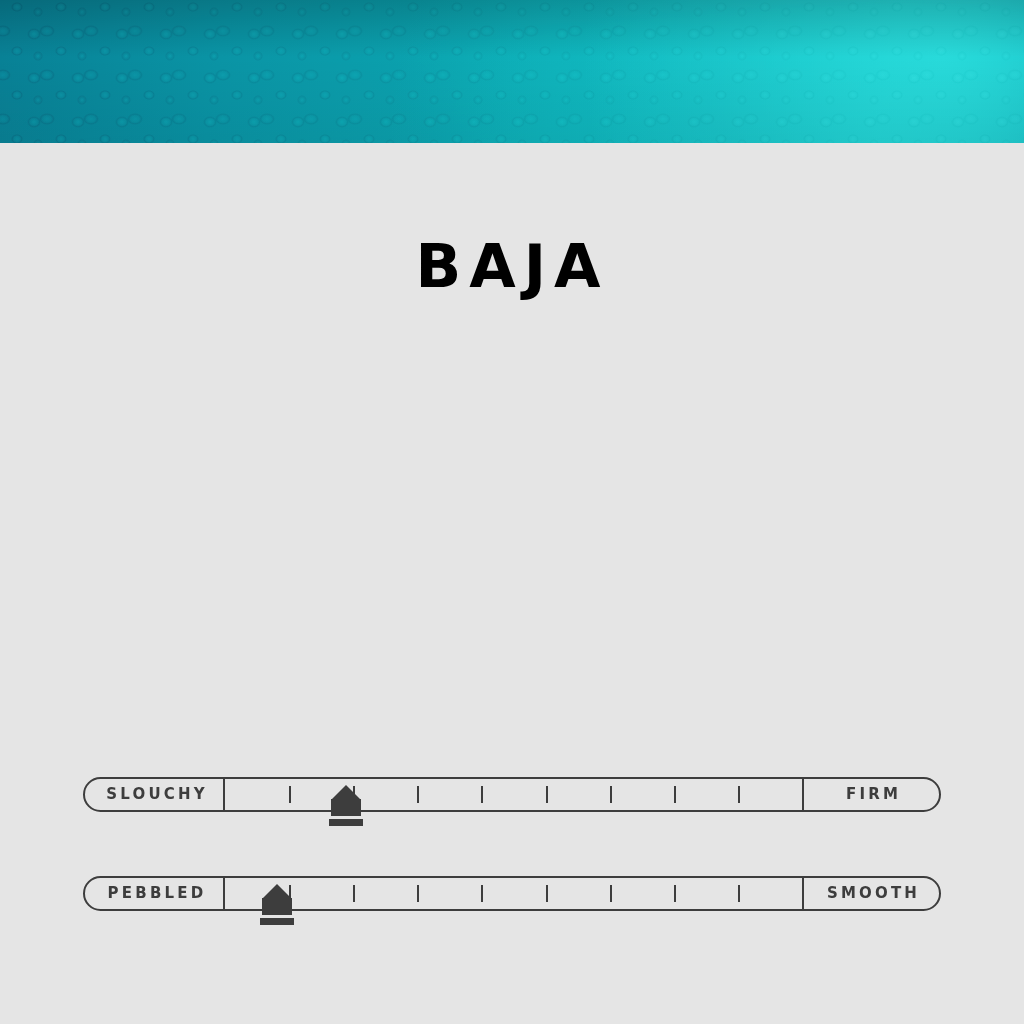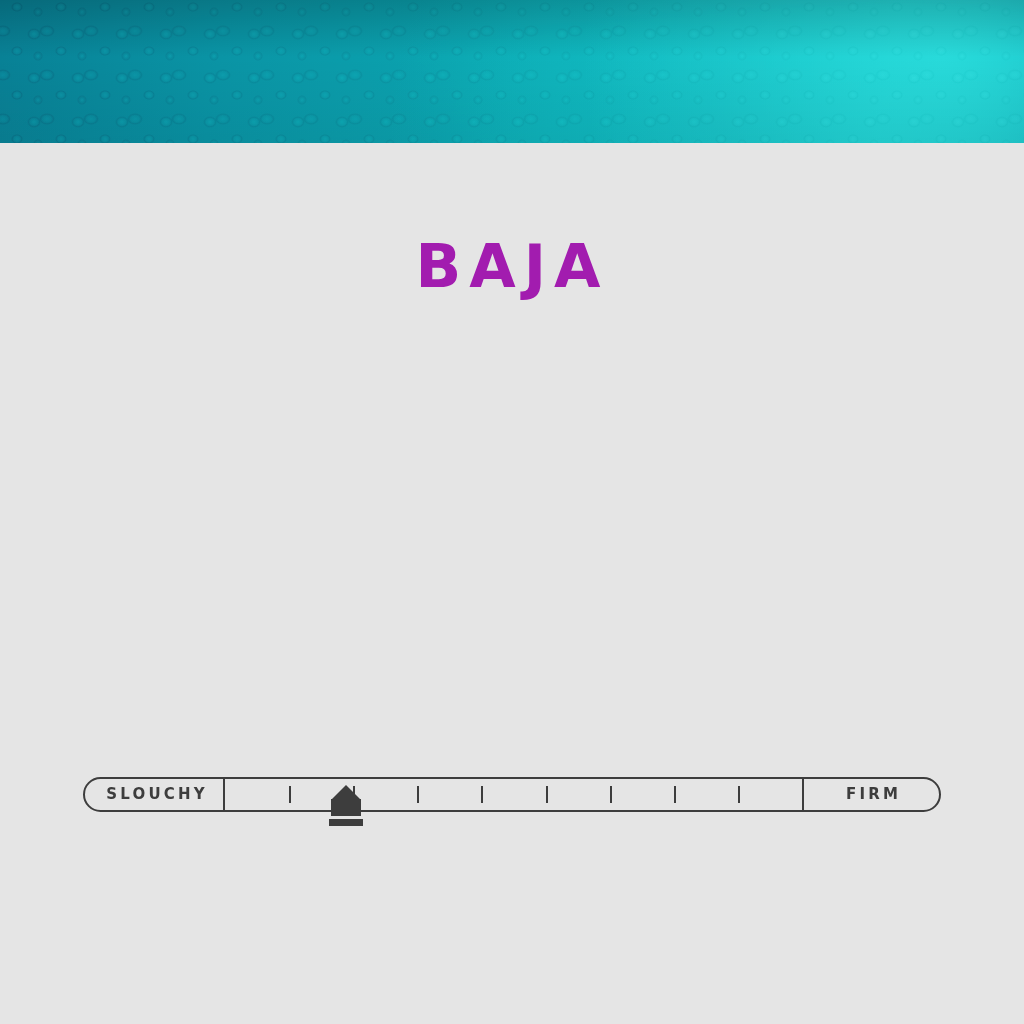--- a/index.html
+++ b/index.html
@@ -57,21 +57,21 @@
   .title {
     position: absolute;
     left: 0;
     top: 236px;
     width: 1024px;
     text-align: center;
     font-family: "DejaVu Sans", sans-serif;
     font-weight: bold;
     font-size: 60px;
     letter-spacing: 8px;
-    color: #a21caf;
+    color: #000000;
     line-height: 1;
   }
 
   
   .description {
     position: absolute;
     left: 131px;
     top: 366px;
     width: 762px;
     text-align: justify;
@@ -205,14 +205,34 @@
         <div class="tick" style="left: 512.889px;"></div>
       </div>
     <div class="marker" style="left: 244.17px; top: 6px;">
       <div class="head"></div>
       <div class="body"></div>
       <div class="notch"></div>
       <div class="foot"></div>
     </div>
   </div>
 
+  <div class="slider" id="slider-texture">
+    <div class="slider-label left">PEBBLED</div>
+    <div class="slider-label right">SMOOTH</div>
+    <div class="ticks">
+        <div class="tick" style="left: 64.1111px;"></div>
+        <div class="tick" style="left: 128.222px;"></div>
+        <div class="tick" style="left: 192.333px;"></div>
+        <div class="tick" style="left: 256.444px;"></div>
+        <div class="tick" style="left: 320.556px;"></div>
+        <div class="tick" style="left: 384.667px;"></div>
+        <div class="tick" style="left: 448.778px;"></div>
+        <div class="tick" style="left: 512.889px;"></div>
+      </div>
+    <div class="marker" style="left: 174.93px; top: 6px;">
+      <div class="head"></div>
+      <div class="body"></div>
+      <div class="notch"></div>
+      <div class="foot"></div>
+    </div>
+  </div>
 
 </div>
 
 </body></html>

